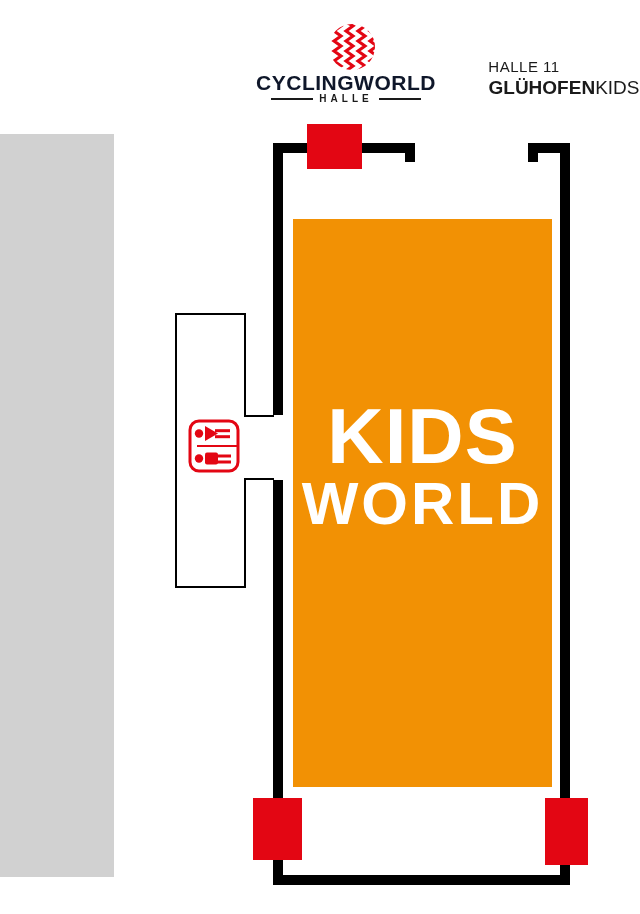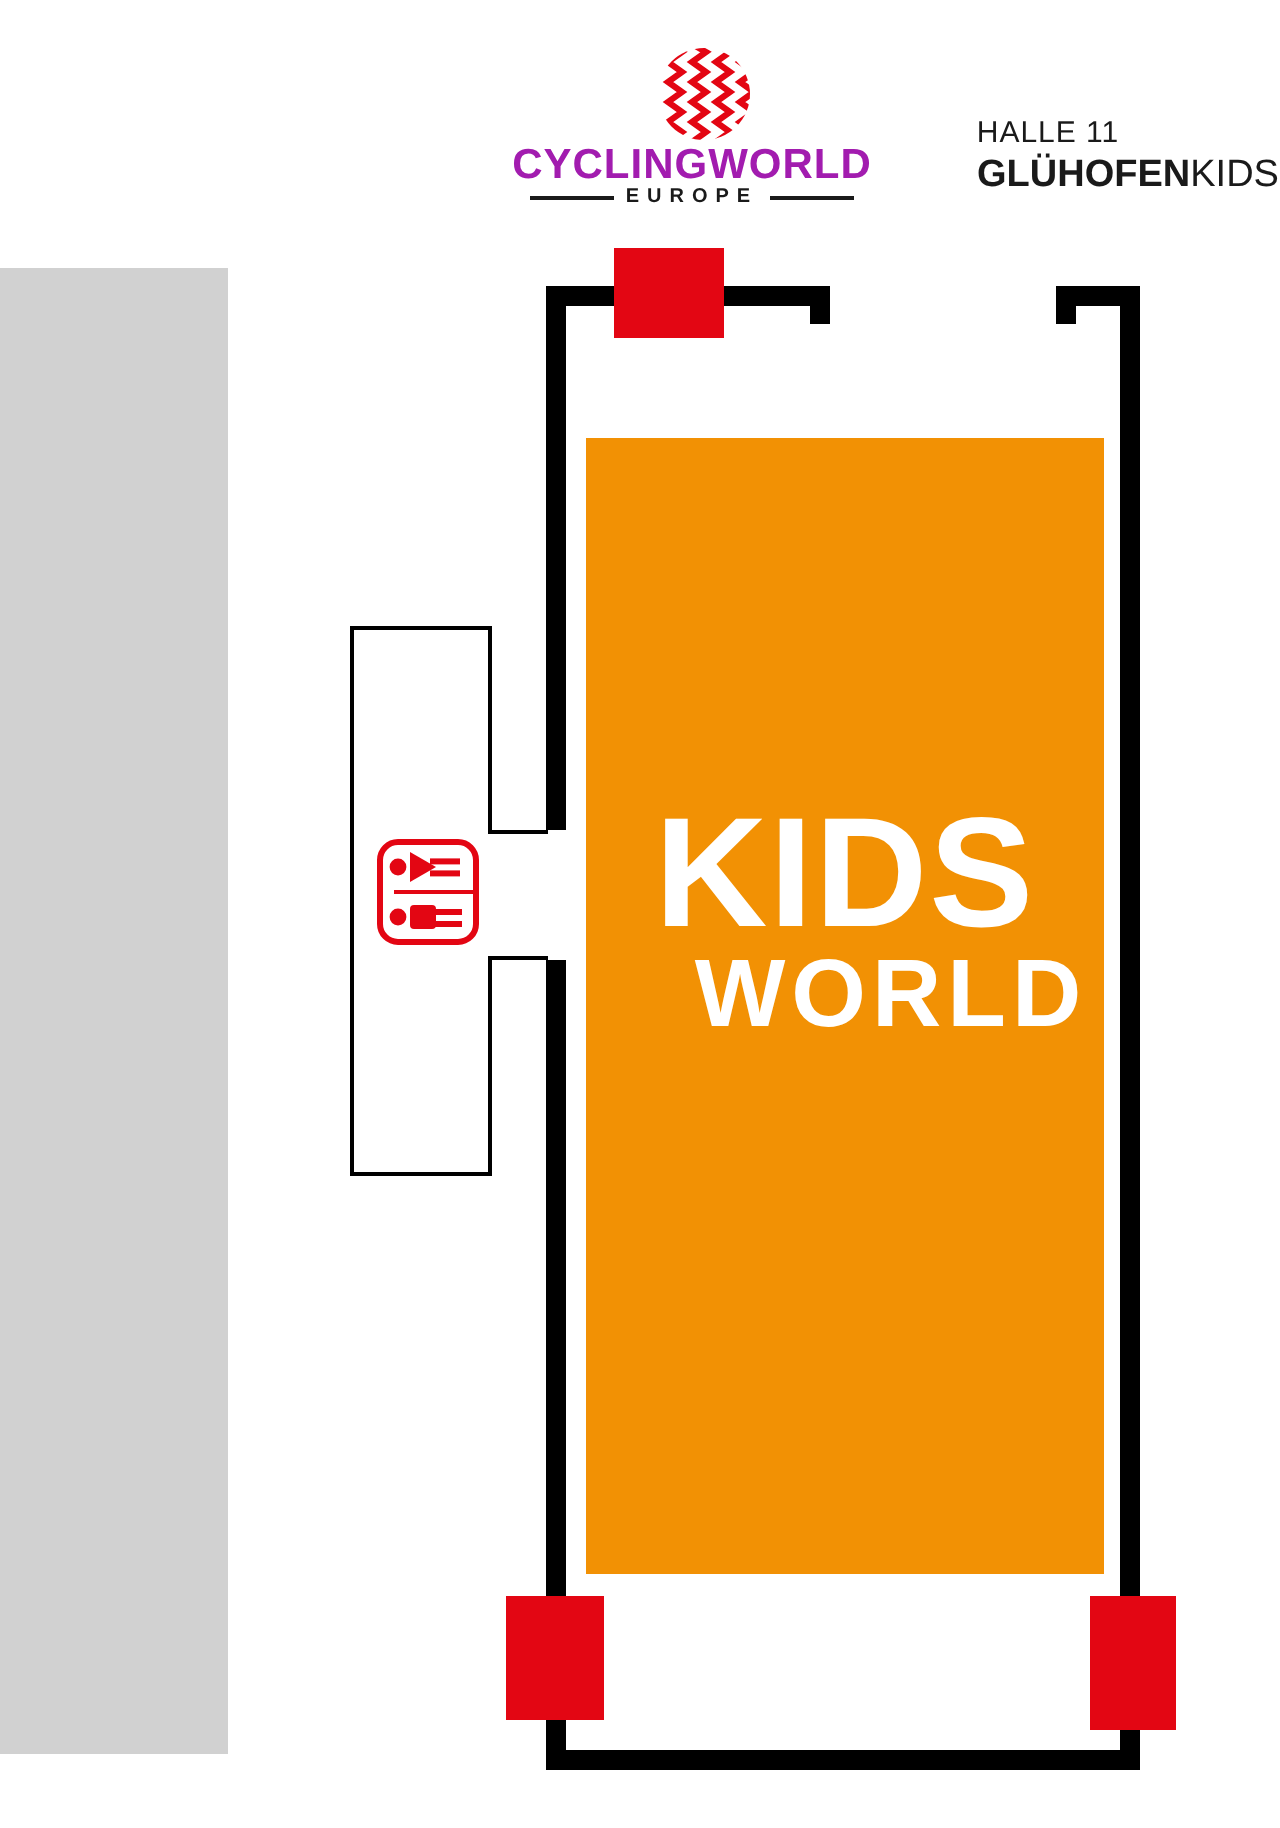--- a/index.html
+++ b/index.html
@@ -4,21 +4,21 @@
 <style>
   html,body{margin:0;padding:0;background:#fff;}
   .canvas{
     position:relative;width:640px;height:914px;background:#fff;overflow:hidden;
     font-family:"Liberation Sans","DejaVu Sans",sans-serif;
   }
   
   .globe{position:absolute;left:327px;top:22px;width:50px;height:50px;}
   .brand-name{
     position:absolute;left:246px;top:71px;width:200px;text-align:center;
-    font-size:21px;font-weight:bold;color:#a21caf;letter-spacing:.5px;white-space:nowrap;
+    font-size:21px;font-weight:bold;color:#0f172a;letter-spacing:.5px;white-space:nowrap;
   }
   .europe-row{
     position:absolute;left:256px;top:93px;width:180px;display:flex;align-items:center;
     justify-content:center;gap:6px;
   }
   .europe-row .rule{flex:0 0 42px;height:2px;background:#1a1a1a;}
   .europe-row .txt{font-size:10px;font-weight:bold;color:#1a1a1a;letter-spacing:4px;white-space:nowrap;}
   .hall-line1{
     position:absolute;left:424px;top:58px;width:200px;text-align:center;
     font-size:15px;color:#1a1a1a;letter-spacing:.5px;
@@ -52,21 +52,21 @@
   }
   .wc-icon{position:absolute;left:188px;top:419px;width:52px;height:54px;z-index:5;}
   
   .area{position:absolute;left:293px;top:219px;width:259px;height:568px;background:#F29104;z-index:1;}
   .area-l1{
     position:absolute;left:293px;top:397px;width:259px;text-align:center;z-index:2;
     font-size:78px;font-weight:bold;color:#fff;line-height:1;letter-spacing:1px;
   }
   .area-l2{
     position:absolute;left:293px;top:474px;width:259px;text-align:center;z-index:2;
-    font-size:48px;font-weight:bold;color:#fff;line-height:1;letter-spacing:3px;padding-left:23px;
+    font-size:60px;font-weight:bold;color:#fff;line-height:1;letter-spacing:3px;
   }
   
   .entrance{position:absolute;background:#E30613;z-index:6;}
   .e-top{left:307px;top:124px;width:55px;height:45px;}
   .e-bl{left:253px;top:798px;width:49px;height:62px;}
   .e-br{left:545px;top:798px;width:43px;height:67px;}
 </style>
 </head>
 <body>
 
@@ -83,21 +83,21 @@
     <g clip-path="url(#gclip)" stroke="#E30613" stroke-width="3.1" fill="none" stroke-linejoin="miter">
       <path d="M7 0 l7 4 l-7 5 l7 5 l-7 5 l7 5 l-7 5 l7 5 l-7 5 l7 5 l-7 5 l7 4"></path>
       <path d="M19 0 l7 4 l-7 5 l7 5 l-7 5 l7 5 l-7 5 l7 5 l-7 5 l7 5 l-7 5 l7 4"></path>
       <path d="M31 0 l7 4 l-7 5 l7 5 l-7 5 l7 5 l-7 5 l7 5 l-7 5 l7 5 l-7 5 l7 4"></path>
       <path d="M43 0 l7 4 l-7 5 l7 5 l-7 5 l7 5 l-7 5 l7 5 l-7 5 l7 5 l-7 5 l7 4"></path>
     </g>
   </svg>
   <div class="brand-name">CYCLINGWORLD</div>
   <div class="europe-row">
     <span class="rule"></span>
-    <span class="txt">EUROPE</span>
+    <span class="txt">HALLE</span>
     <span class="rule"></span>
   </div>
 
   <div class="hall-line1">HALLE 11</div>
   <div class="hall-line2"><span class="b">GLÜHOFEN</span><span>KIDS</span></div>
 
   <div class="wall w-left-upper"></div>
   <div class="wall w-left-lower"></div>
   <div class="wall w-top-a"></div>
   <div class="wall w-top-b"></div>

